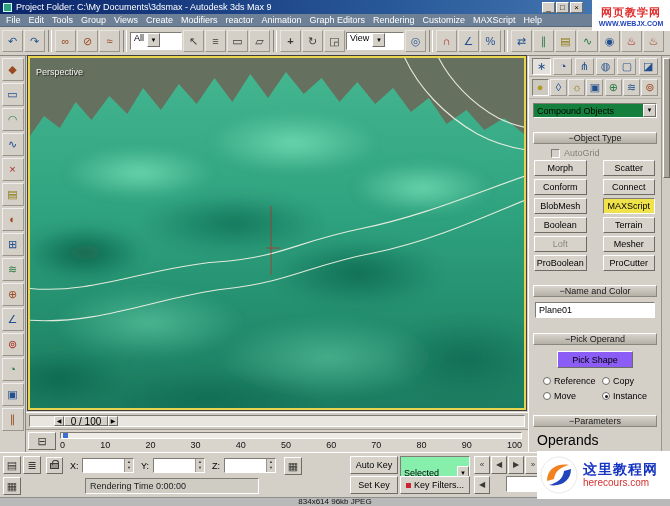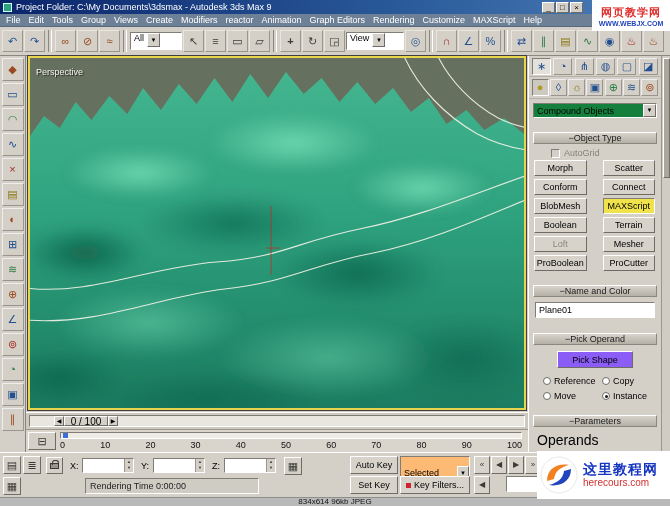--- a/index.html
+++ b/index.html
@@ -101,21 +101,21 @@
 
 .statusbar{position:absolute;left:0;top:452px;width:670px;height:45px;background:#d4d0c8;border-top:1px solid #fff}
 .sb-icon{position:absolute;width:18px;height:18px;display:flex;align-items:center;justify-content:center;background:#d4d0c8;border:1px solid;border-color:#fff #6f6c66 #6f6c66 #fff}
 .lock-btn{position:absolute;left:46px;top:4px;width:17px;height:17px;background:#d4d0c8;border:1px solid;border-color:#fff #6f6c66 #6f6c66 #fff;display:flex;align-items:center;justify-content:center}
 .lock-shape{width:9px;height:6px;background:#9a968e;border:1px solid #3b3b36;position:relative}
 .lock-shape::before{content:"";position:absolute;left:1px;top:-4px;width:5px;height:4px;border:1px solid #3b3b36;border-bottom:none;border-radius:3px 3px 0 0}
 .sb-lbl{position:absolute;font-size:9px;top:8px}
 .coord-field{position:absolute;top:5px;width:52px;height:15px;background:#fff;border:1px solid;border-color:#807d77 #fff #fff #807d77}
 .coord-field .spin{position:absolute;right:0;top:0;width:9px;height:13px;background:#d4d0c8;border-left:1px solid #9a968e;font-size:4px;line-height:6px;text-align:center;color:#333}
 .sb-btn{position:absolute;height:18px;font-size:9px;display:flex;align-items:center;justify-content:center;background:#d7d3cb;border:1px solid;border-color:#fff #6f6c66 #6f6c66 #fff}
-.sb-dd{position:absolute;height:34px;background:#fdba74;border:1px solid;border-color:#807d77 #fff #fff #807d77;font-size:9px;display:flex;align-items:center;padding-left:3px}
+.sb-dd{position:absolute;height:34px;background:#86efac;border:1px solid;border-color:#807d77 #fff #fff #807d77;font-size:9px;display:flex;align-items:center;padding-left:3px}
 .sb-dd .dd-arrow{margin-left:auto;width:12px;height:14px;background:#d4d0c8;border:1px solid;border-color:#fff #6f6c66 #6f6c66 #fff;font-size:6px;line-height:12px;text-align:center}
 .kf-dot{width:5px;height:5px;background:#c23;margin-right:3px;flex:none}
 .pb-btn{position:absolute;width:16px;height:18px;display:flex;align-items:center;justify-content:center;background:#d7d3cb;border:1px solid;border-color:#fff #6f6c66 #6f6c66 #fff}
 .pb-btn .ic{font-size:8px}
 .frame-field{position:absolute;left:506px;top:23px;width:34px;height:16px;background:#fff;border:1px solid;border-color:#807d77 #fff #fff #807d77}
 .prompt-field{position:absolute;left:85px;top:25px;width:174px;height:16px;background:#cfccc4;border:1px solid;border-color:#807d77 #fff #fff #807d77;font-size:9px;display:flex;align-items:center;padding-left:4px;color:#222}
 
 
 .caption{position:absolute;left:0;top:497px;width:670px;height:9px;background:#b9b9b9;border-top:1px solid #8f8f8f;font-size:8px;line-height:8px;text-align:center;color:#111}
 

